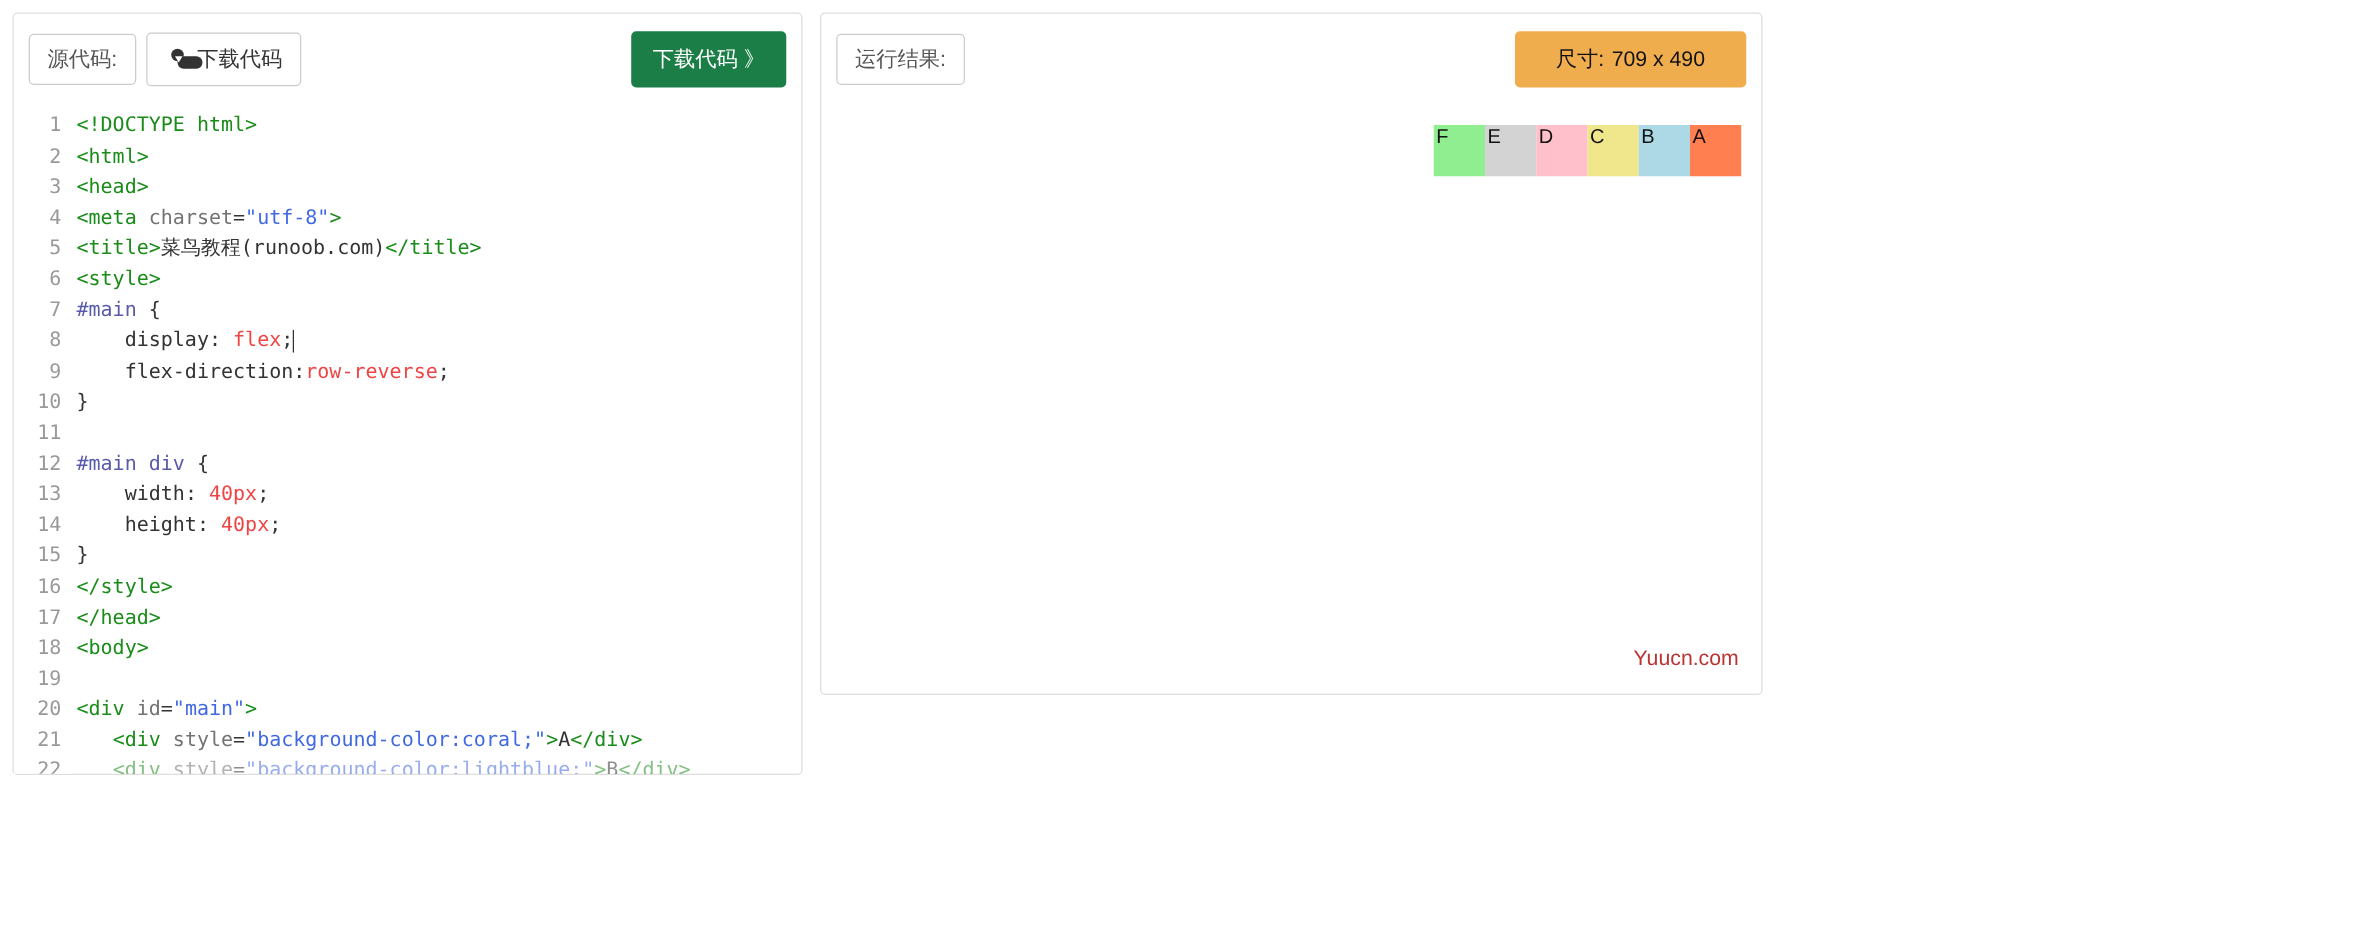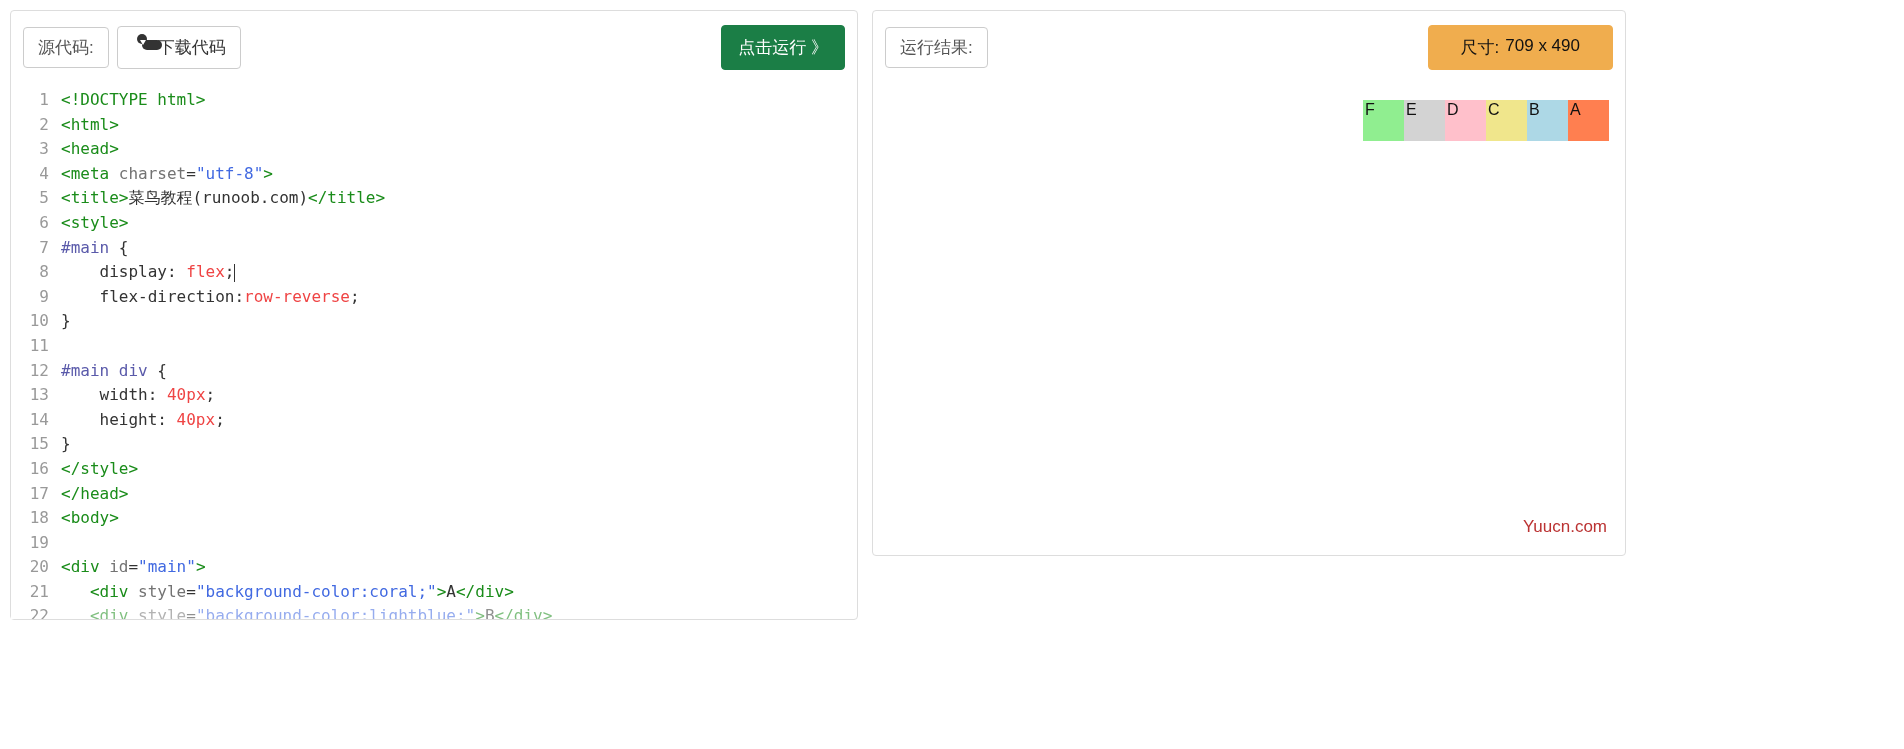--- a/index.html
+++ b/index.html
@@ -1,23 +1,23 @@
 <!DOCTYPE html>
 <html><head>
 <meta charset="utf-8">
 <style>
 * { box-sizing: border-box; margin: 0; padding: 0; }
 body { font-family: -apple-system, "Helvetica Neue", Arial, sans-serif; background: #fff; padding: 10px; }
 .container { display: flex; gap: 14px; }
 .panel { border: 1px solid #ddd; border-radius: 4px; background: #fff; }
-.panel-left { width: 848px; height: 610px; display: flex; flex-direction: column; }
+.panel-left { width: 632px; height: 610px; display: flex; flex-direction: column; }
 .panel-right { width: 754px; height: 546px; display: flex; flex-direction: column; }
 .toolbar { display: flex; align-items: center; padding: 14px 12px; gap: 8px; }
 .label-box { border: 1px solid #ccc; border-radius: 4px; padding: 8px 14px; color: #555; font-size: 17px; background: #fff; }
-.btn { border: 1px solid #ccc; border-radius: 4px; padding: 9px 14px; font-size: 17px; background: #fff; cursor: pointer; display: inline-flex; gap: 6px; color: #333; }
+.btn { border: 1px solid #ccc; border-radius: 4px; padding: 9px 14px; font-size: 17px; background: #fff; cursor: pointer; display: inline-flex; align-items: center; gap: 6px; color: #333; }
 .btn-run { background: #1b7e46; color: #fff; border-color: #1b7e46; margin-left: auto; padding: 10px 16px; }
 .btn-size { background: #f0ad4e; color: #111; border-color: #f0ad4e; margin-left: auto; padding: 10px 32px; font-size: 17px; }
 .cloud-icon { width: 20px; height: 14px; position: relative; display: inline-block; }
 .cloud-icon::before { content: ""; position: absolute; width: 20px; height: 10px; background: #333; border-radius: 8px; bottom: 0; }
 .cloud-icon::after { content: ""; position: absolute; width: 10px; height: 10px; background: #333; border-radius: 50%; top: -2px; left: 5px; }
 .cloud-arrow { position: absolute; left: 8px; top: 4px; width: 0; height: 0; border-left: 3px solid transparent; border-right: 3px solid transparent; border-top: 5px solid #fff; z-index: 2; }
 .editor-wrap { flex: 1; display: flex; overflow: hidden; position: relative; }
 .gutter { width: 44px; text-align: right; padding: 4px 6px 4px 0; color: #999; font-family: Consolas, Monaco, monospace; font-size: 16px; line-height: 24.6px; user-select: none; background: #fff; }
 .code-area { flex: 1; padding: 4px 6px; font-family: Consolas, Monaco, monospace; font-size: 16px; line-height: 24.6px; white-space: pre; overflow: auto; position: relative; }
 .code-area::-webkit-scrollbar { width: 16px; }
@@ -44,21 +44,21 @@
   <div class="panel panel-left">
     <div class="toolbar">
       <div class="label-box">源代码:</div>
       <button class="btn">
         <span class="cloud-icon">
             <span class="cloud-arrow"></span>
           </span>
         <span>下载代码</span>
       </button>
       <button class="btn btn-run">
-        <span>点击运行 》</span>
+        <span>下载代码 》</span>
       </button>
     </div>
     <div class="editor-wrap">
       <div class="gutter" id="gutter" style="white-space: pre;">1
 2
 3
 4
 5
 6
 7

